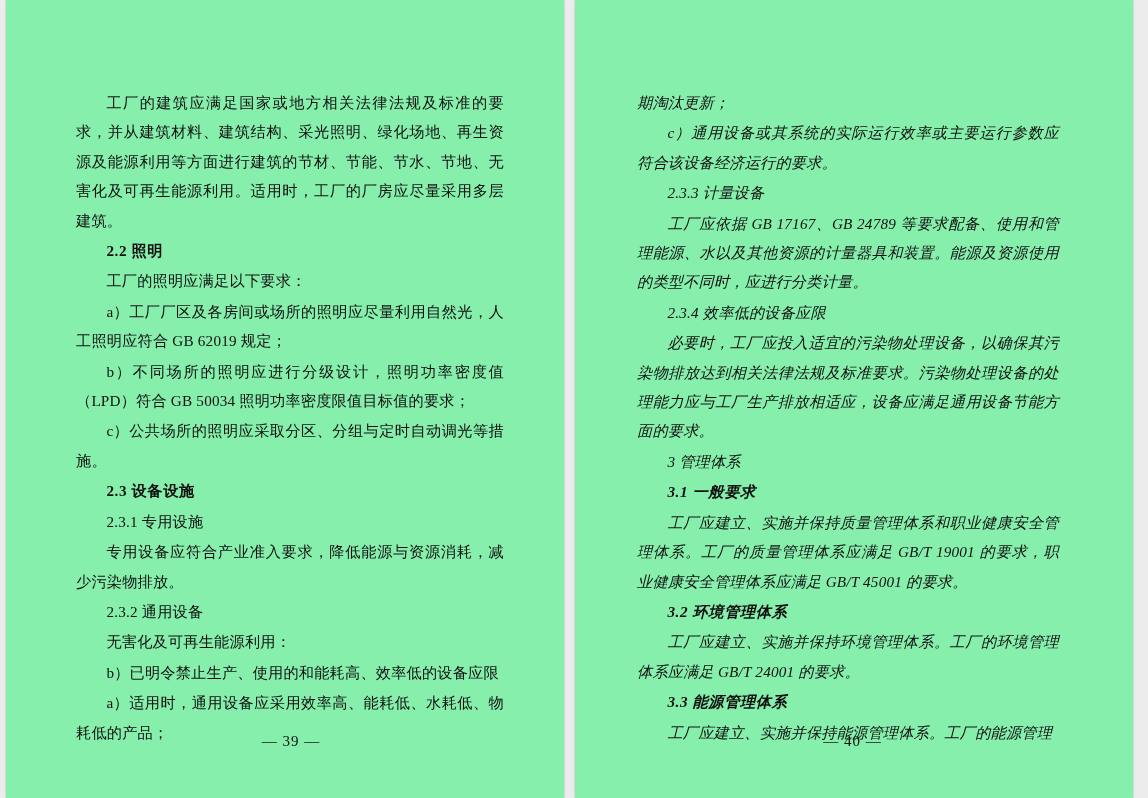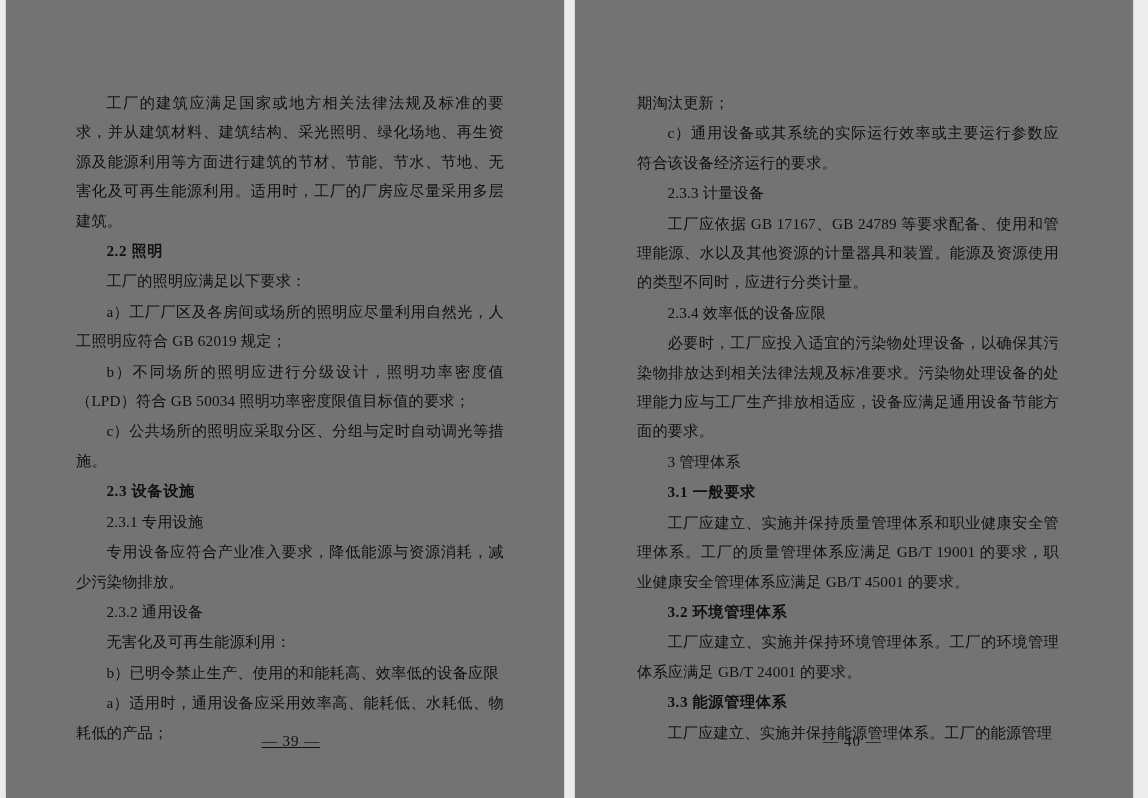--- a/index.html
+++ b/index.html
@@ -14,39 +14,40 @@
   .spread {
     display: flex;
     flex-direction: row;
     gap: 11px;
     padding: 0;
     width: 1148px;
     height: 798px;
     box-sizing: border-box;
   }
   .page {
-    background: #737373;
+    background: #86efac;
     width: 558px;
     height: 798px;
     box-sizing: border-box;
     position: relative;
     box-shadow: 0 0 2px rgba(0,0,0,0.25);
     overflow: hidden;
   }
   .page-left { margin-left: 6px; }
   .page-inner {
     position: absolute;
     left: 70px;
     right: 60px;
     top: 88px;
     bottom: 60px;
   }
   .page-right .page-inner {
     left: 62px;
     right: 74px;
+    font-style: italic;
   }
   p {
     margin: 0 0 1px 0;
     font-size: 15.2px;
     line-height: 29.4px;
     color: #101010;
     text-align: justify;
     text-justify: inter-ideograph;
     letter-spacing: 0.2px;
   }
@@ -62,21 +63,21 @@
   .pagenum {
     position: absolute;
     bottom: 48px;
     left: 0;
     right: 0;
     text-align: center;
     font-size: 15px;
     color: #101010;
     letter-spacing: 1px;
   }
-  .page-left .pagenum { padding-left: 12px; text-decoration: underline; }
+  .page-left .pagenum { padding-left: 12px; }
   .page-right .pagenum { padding-right: 3px; }
 </style>
 </head>
 <body>
 
 <div class="spread">
 
   <div class="page page-left">
     <div class="page-inner">
       <p class="indent">工厂的建筑应满足国家或地方相关法律法规及标准的要求，并从建筑材料、建筑结构、采光照明、绿化场地、再生资源及能源利用等方面进行建筑的节材、节能、节水、节地、无害化及可再生能源利用。适用时，工厂的厂房应尽量采用多层建筑。</p>

